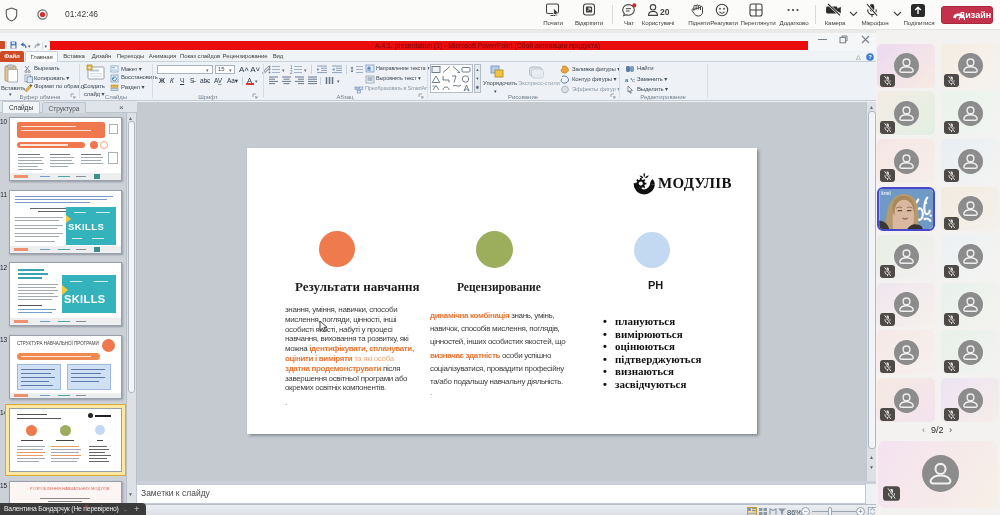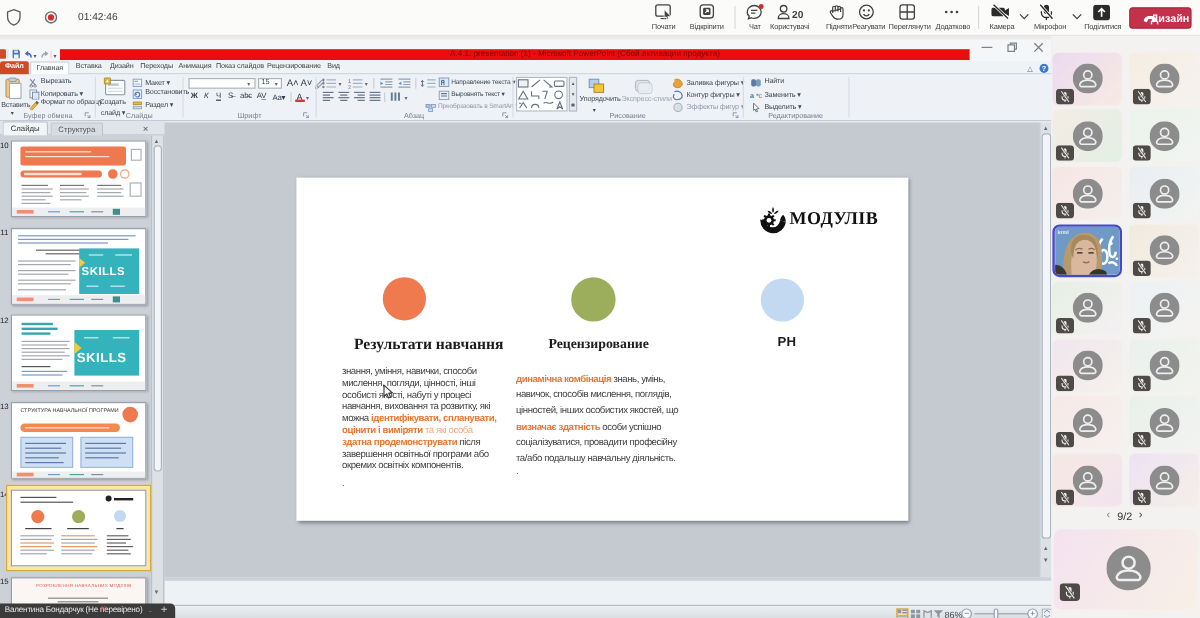--- a/index.html
+++ b/index.html
@@ -591,32 +591,36 @@
           <div class="circ" style="left:72px;top:83px;width:36px;height:36px;background:#ef7a4d"></div>
           <div class="circ" style="left:229px;top:83px;width:37px;height:37px;background:#9cad5c"></div>
           <div class="circ" style="left:387px;top:84px;width:36px;height:36px;background:#c3d9f1"></div>
           <div class="abs" style="left:48px;top:131px;font-family:'Liberation Serif',serif;font-size:13px;font-weight:bold;color:#1c1c1c">Результати навчання</div>
           <div class="abs" style="left:210px;top:133px;font-family:'Liberation Serif',serif;font-size:11.5px;font-weight:bold;color:#1c1c1c">Рецензирование</div>
           <div class="abs" style="left:401px;top:131px;font-size:11px;font-weight:bold;color:#1c1c1c">РН</div>
           <div class="abs" style="left:38px;top:157px;font-size:8px;letter-spacing:-.35px;line-height:9.8px;color:#3f3f3f;white-space:nowrap">знання, уміння, навички, способи<br>мислення,  погляди,  цінності,  інші<br>особисті якості, набуті у процесі<br>навчання, виховання та розвитку, які<br>можна <b style="color:#e87634">ідентифікувати, спланувати,</b><br><b style="color:#e87634">оцінити і виміряти</b> <span style="color:#f2a878">та які особа</span><br><b style="color:#e87634">здатна продемонструвати</b> після<br>завершення  освітньої програми або<br>окремих  освітніх компонентів.</div>
           <div class="abs" style="left:38px;top:250px;font-size:8px;color:#555">.</div>
           <div class="abs" style="left:183px;top:161px;font-size:8px;letter-spacing:-.35px;line-height:13.2px;color:#3f3f3f;white-space:nowrap"><b style="color:#e87634">динамічна комбінація</b> знань, умінь,<br>навичок, способів мислення,  поглядів,<br>цінностей, інших  особистих  якостей, що<br><b style="color:#e87634">визначає здатність</b>&nbsp;особи успішно<br>соціалізуватися, провадити  професійну<br>та/або подальшу  навчальну  діяльність.</div>
           <div class="abs" style="left:183px;top:240px;font-size:8px;color:#555">.</div>
+          <div class="abs" style="left:354px;top:167px;font-family:'Liberation Serif',serif;font-size:11px;font-weight:bold;color:#111;line-height:12.6px"><span class="bu">•</span>плануються<br><span class="bu">•</span>вимірюються<br><span class="bu">•</span>оцінюються<br><span class="bu">•</span>підтверджуються<br><span class="bu">•</span>визнаються<br><span class="bu">•</span>засвідчуються</div>
           <svg class="abs" style="left:72px;top:172px" width="9" height="13" viewBox="0 0 9 13">
               <path d="M1 1 L1 10.2 L3.4 8.2 L4.8 11.6 L6.4 10.9 L5 7.6 L8 7.3 Z" fill="#fff" stroke="#333" stroke-width=".9"></path>
             </svg>
         </div>
       </div>
       <div id="mainscroll">
         <div class="abs" style="left:2px;top:2px;font-size:5px;color:#5f6b78">▲</div>
         <div class="abs" style="left:1px;top:9px;width:8px;height:338px;background:#f2f4f7;border:1px solid #aeb6c0;border-radius:3px"></div>
         <div class="abs" style="left:2px;top:352px;font-size:5px;color:#5f6b78">▲</div>
         <div class="abs" style="left:2px;top:362px;font-size:5px;color:#5f6b78">▼</div>
       </div>
       <div id="splitter"></div>
+      <div id="notes">
+          <div class="abs" style="left:4px;top:3px;font-size:8.5px;color:#4a4a4a">Заметки к слайду</div>
+        </div>
       <div id="statusbar">
         <div class="abs" style="left:747px;top:2px;width:10px;height:9px;background:#fbe39a;border:1px solid #c89a36"></div>
         <svg class="abs" style="left:748px;top:3px" width="8" height="7" viewBox="0 0 8 7">
             <rect x="0" y="0" width="3" height="3" fill="#8a96a3"></rect>
             <rect x="4" y="0" width="4" height="1.2" fill="#8a96a3"></rect>
             <rect x="4" y="2" width="4" height="1.2" fill="#8a96a3"></rect>
             <rect x="0" y="4.5" width="8" height="2" fill="#aab4bf"></rect>
           </svg>
         <svg class="abs" style="left:759px;top:3px" width="8" height="7" viewBox="0 0 8 7">
             <rect x="0" y="0" width="3.4" height="3" fill="#8a96a3"></rect>

